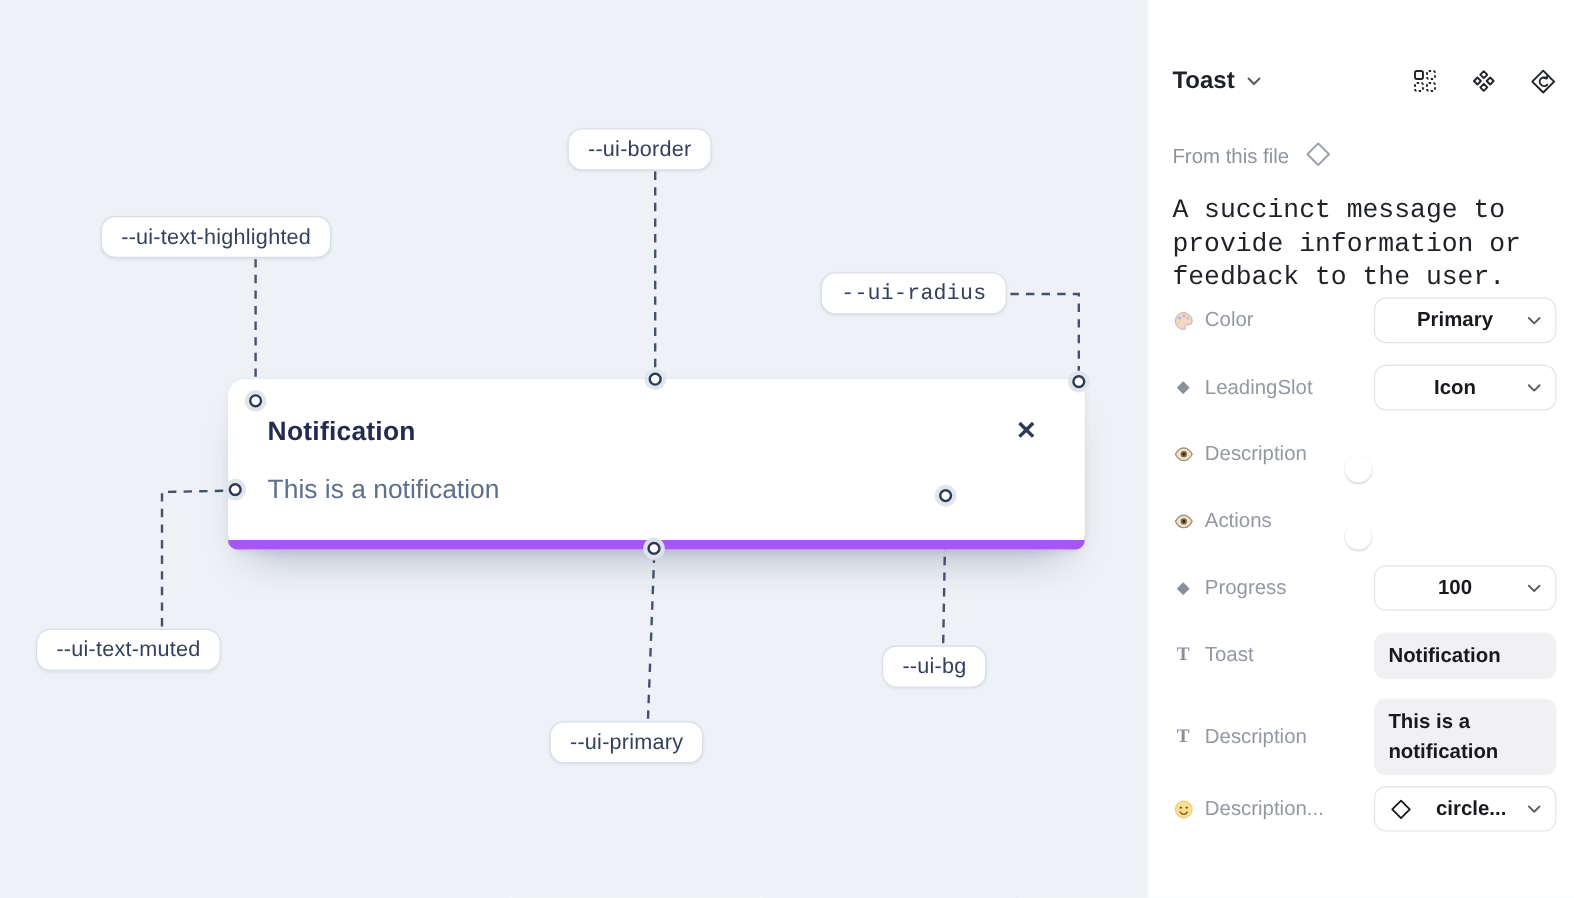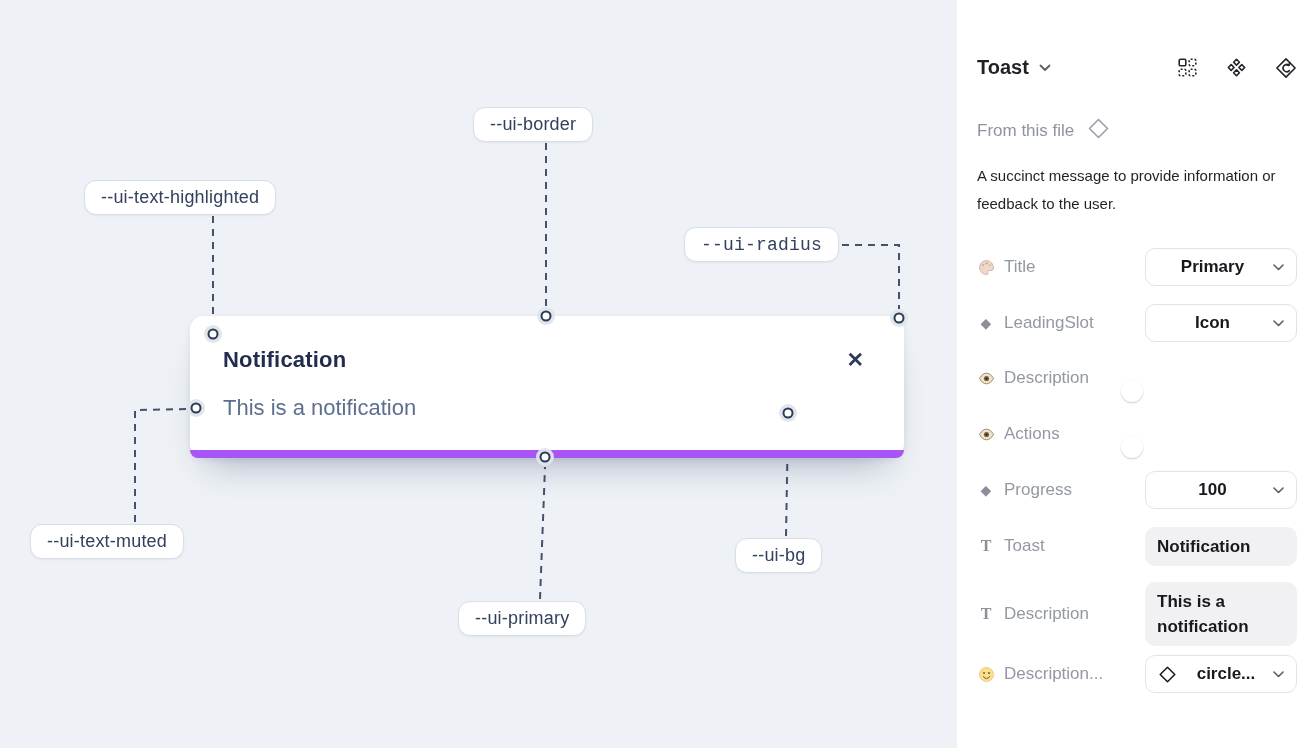--- a/index.html
+++ b/index.html
@@ -85,21 +85,21 @@
   .header-icons { margin-left:auto; display:flex; align-items:center; gap:28px; }
   .icon-btn { display:flex; align-items:center; justify-content:center; cursor:pointer; background:none; border:none; padding:0; }
 
   .panel-source {
     position:absolute; left:20px; top:116px;
     display:flex; align-items:center; gap:12px;
     font-size:17px; color:#8E949E;
   }
   .panel-desc {
     position:absolute; left:20px; top:162px; width:330px;
-    font-size:15px; color:#1E2126; line-height:28px;
+    font-size:22px; color:#1E2126; line-height:28px;font-family:Liberation Mono, monospace;
   }
 
   .prop-row {
     position:absolute; left:20px; right:15px; height:38px;
     display:flex; align-items:center;
   }
   .prop-label {
     display:flex; align-items:center; gap:9px;
     font-size:17px; color:#9398A2;
     min-width:0; white-space:nowrap;
@@ -235,21 +235,21 @@
     <span class="prop-label">
       <span class="prop-icon">
         <svg width="17" height="17" viewBox="0 0 17 17">
           <path d="M8.5 1.5 a7 7 0 1 0 0 14 c1.4 0 1.8-.9 1.3-1.8 -.6-1 .1-2.2 1.3-2.2 h1.9 a2.5 2.5 0 0 0 2.5-2.5 A7.3 7.3 0 0 0 8.5 1.5 Z" fill="#F2D8CB" stroke="#C9A893" stroke-width="0.8"></path>
           <circle cx="5" cy="6" r="1.3" fill="#8FC7F2"></circle>
           <circle cx="8.7" cy="4.3" r="1.3" fill="#F2A09B"></circle>
           <circle cx="12" cy="6.3" r="1.3" fill="#A9DFA5"></circle>
           <circle cx="4.7" cy="9.8" r="1.3" fill="#F2DD8F"></circle>
         </svg>
       </span>
-      <span>Title</span>
+      <span>Color</span>
     </span>
     <span class="prop-control">
       <button class="dropdown">
         <span class="dd-value">Primary</span>
         <span class="dd-chevron">
           <svg width="11" height="7" viewBox="0 0 11 7">
               <polyline points="1,1 5.5,5.5 10,1" fill="none" stroke="#5A5F66" stroke-width="1.6" stroke-linecap="round" stroke-linejoin="round"></polyline>
             </svg>
         </span>
       </button>

